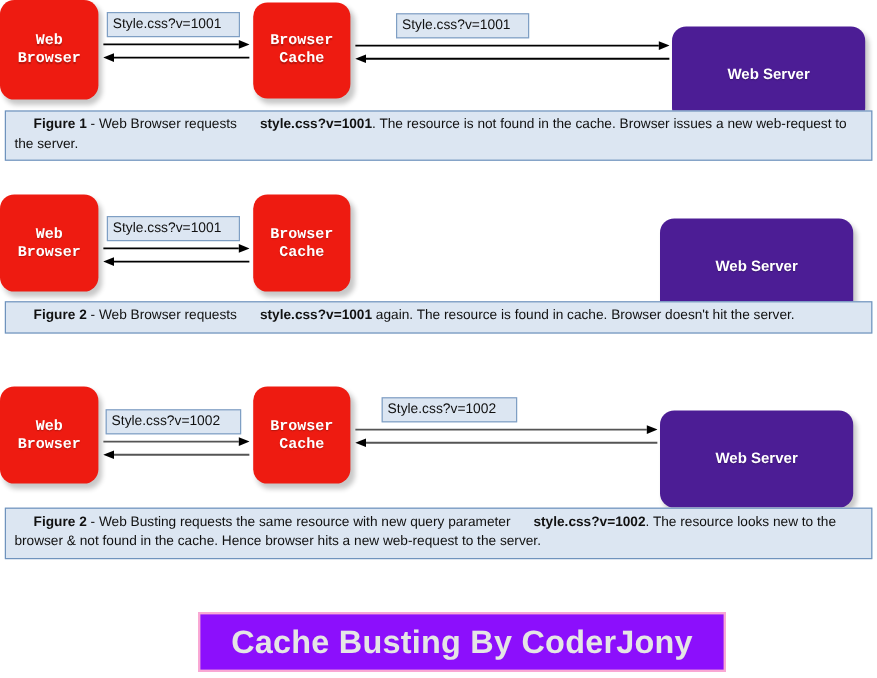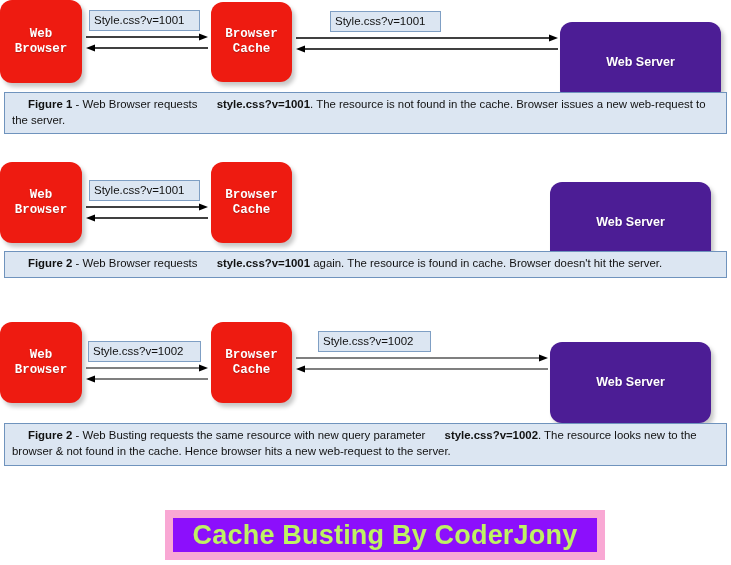--- a/index.html
+++ b/index.html
@@ -74,22 +74,22 @@
     padding: 4px 6px 4px 7px;
     text-align: left;
   }
   .caption b { font-weight: bold; margin-left: 16px; }
 
   
   .banner {
     position: absolute;
     box-sizing: border-box;
     background: #8c0ffc;
-    border: 8px solid #f9a8d4;
-    color: #bef264;
+    border: 2px solid #f9a8d4;
+    color: #e5e5e5;
     font-weight: bold;
     font-size: 27px;
     letter-spacing: 0.2px;
     display: flex;
     align-items: center;
     justify-content: center;
   }
 </style>
 </head>
 <body>

